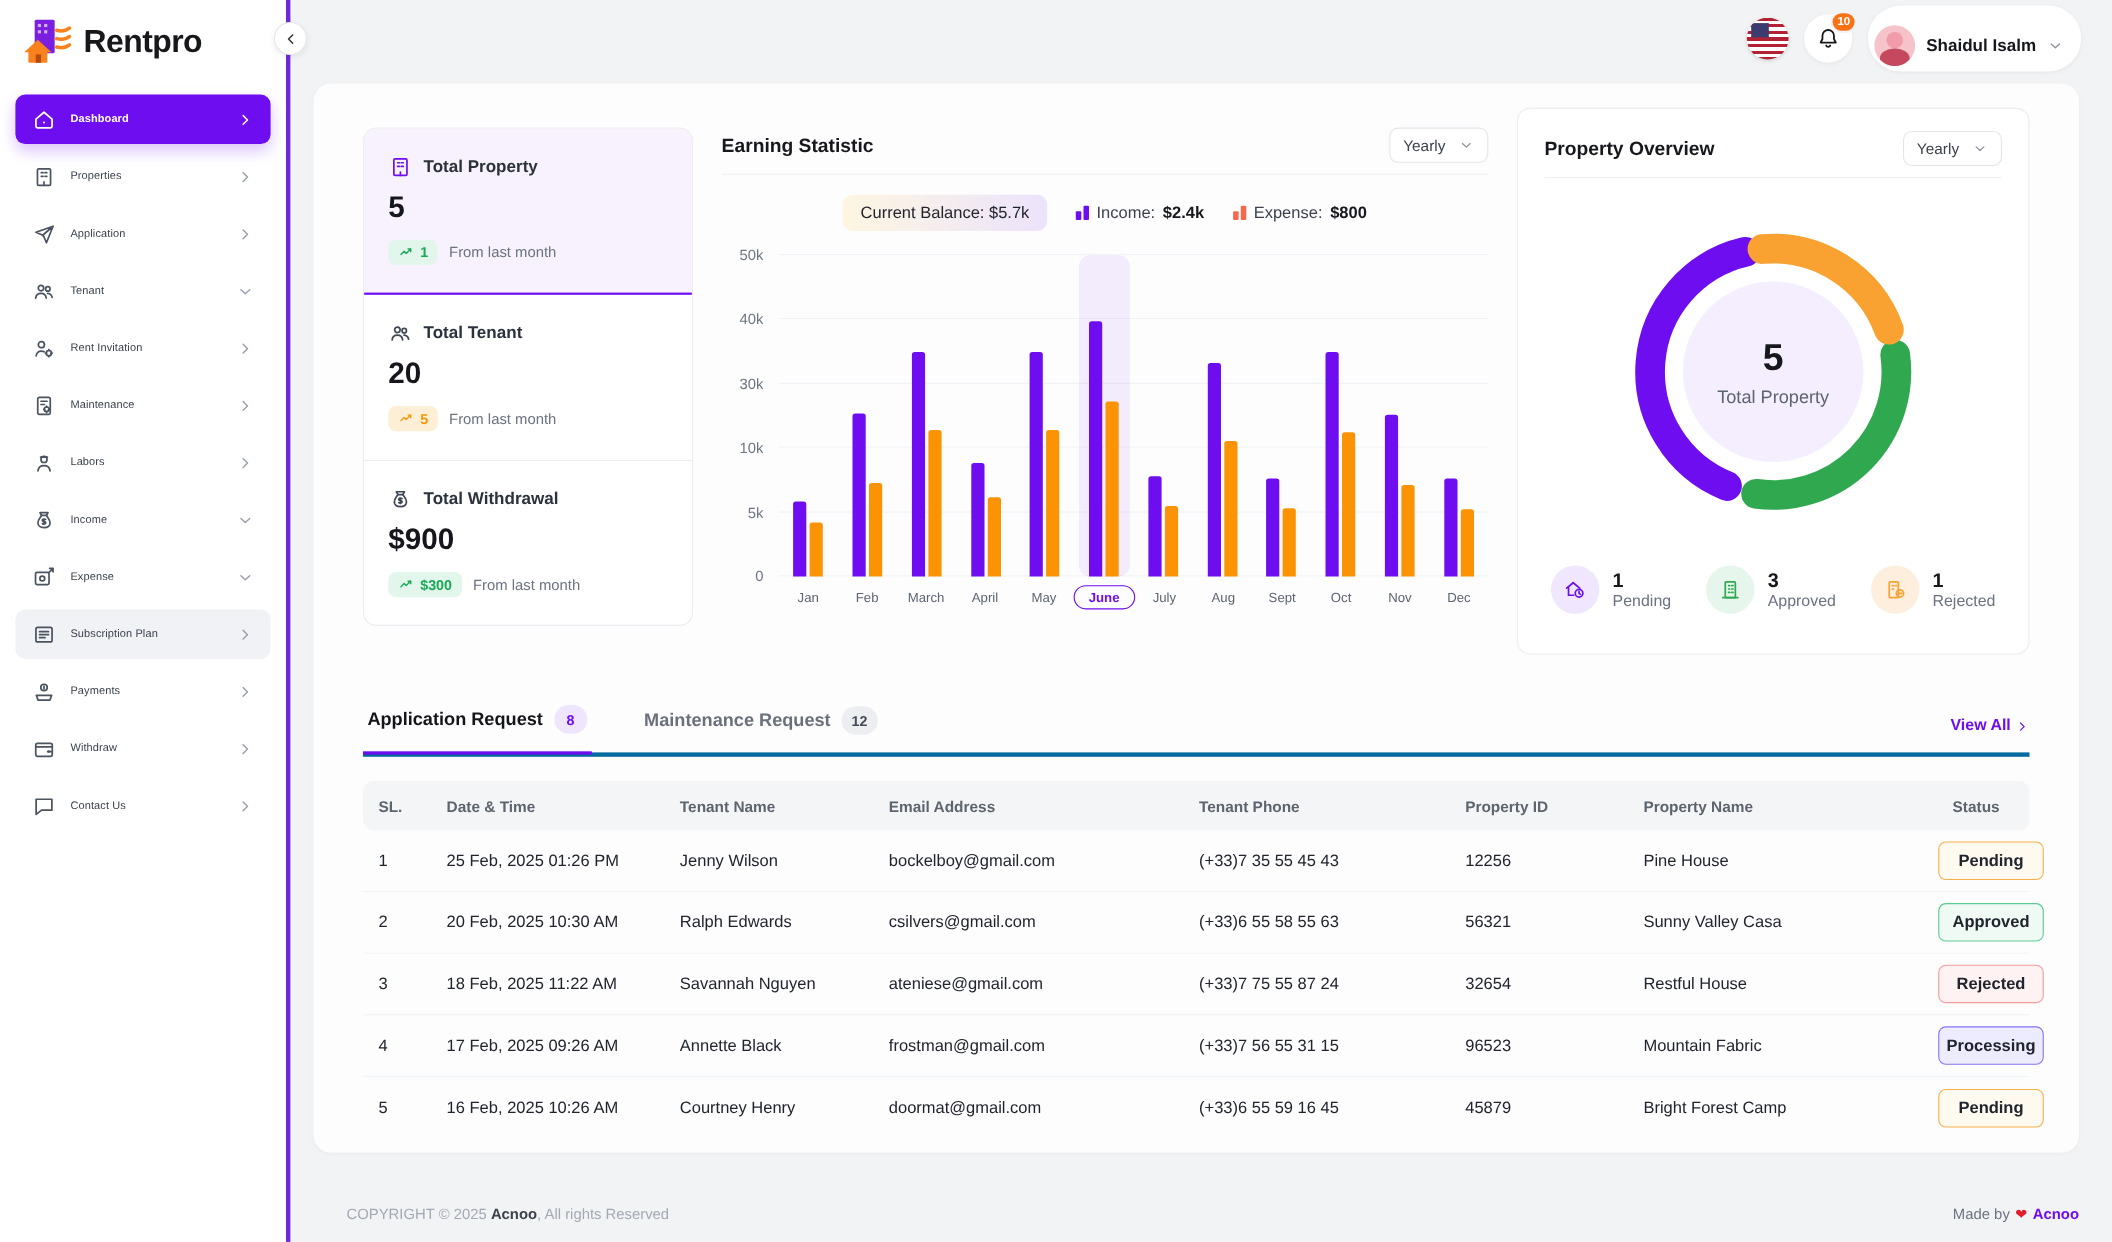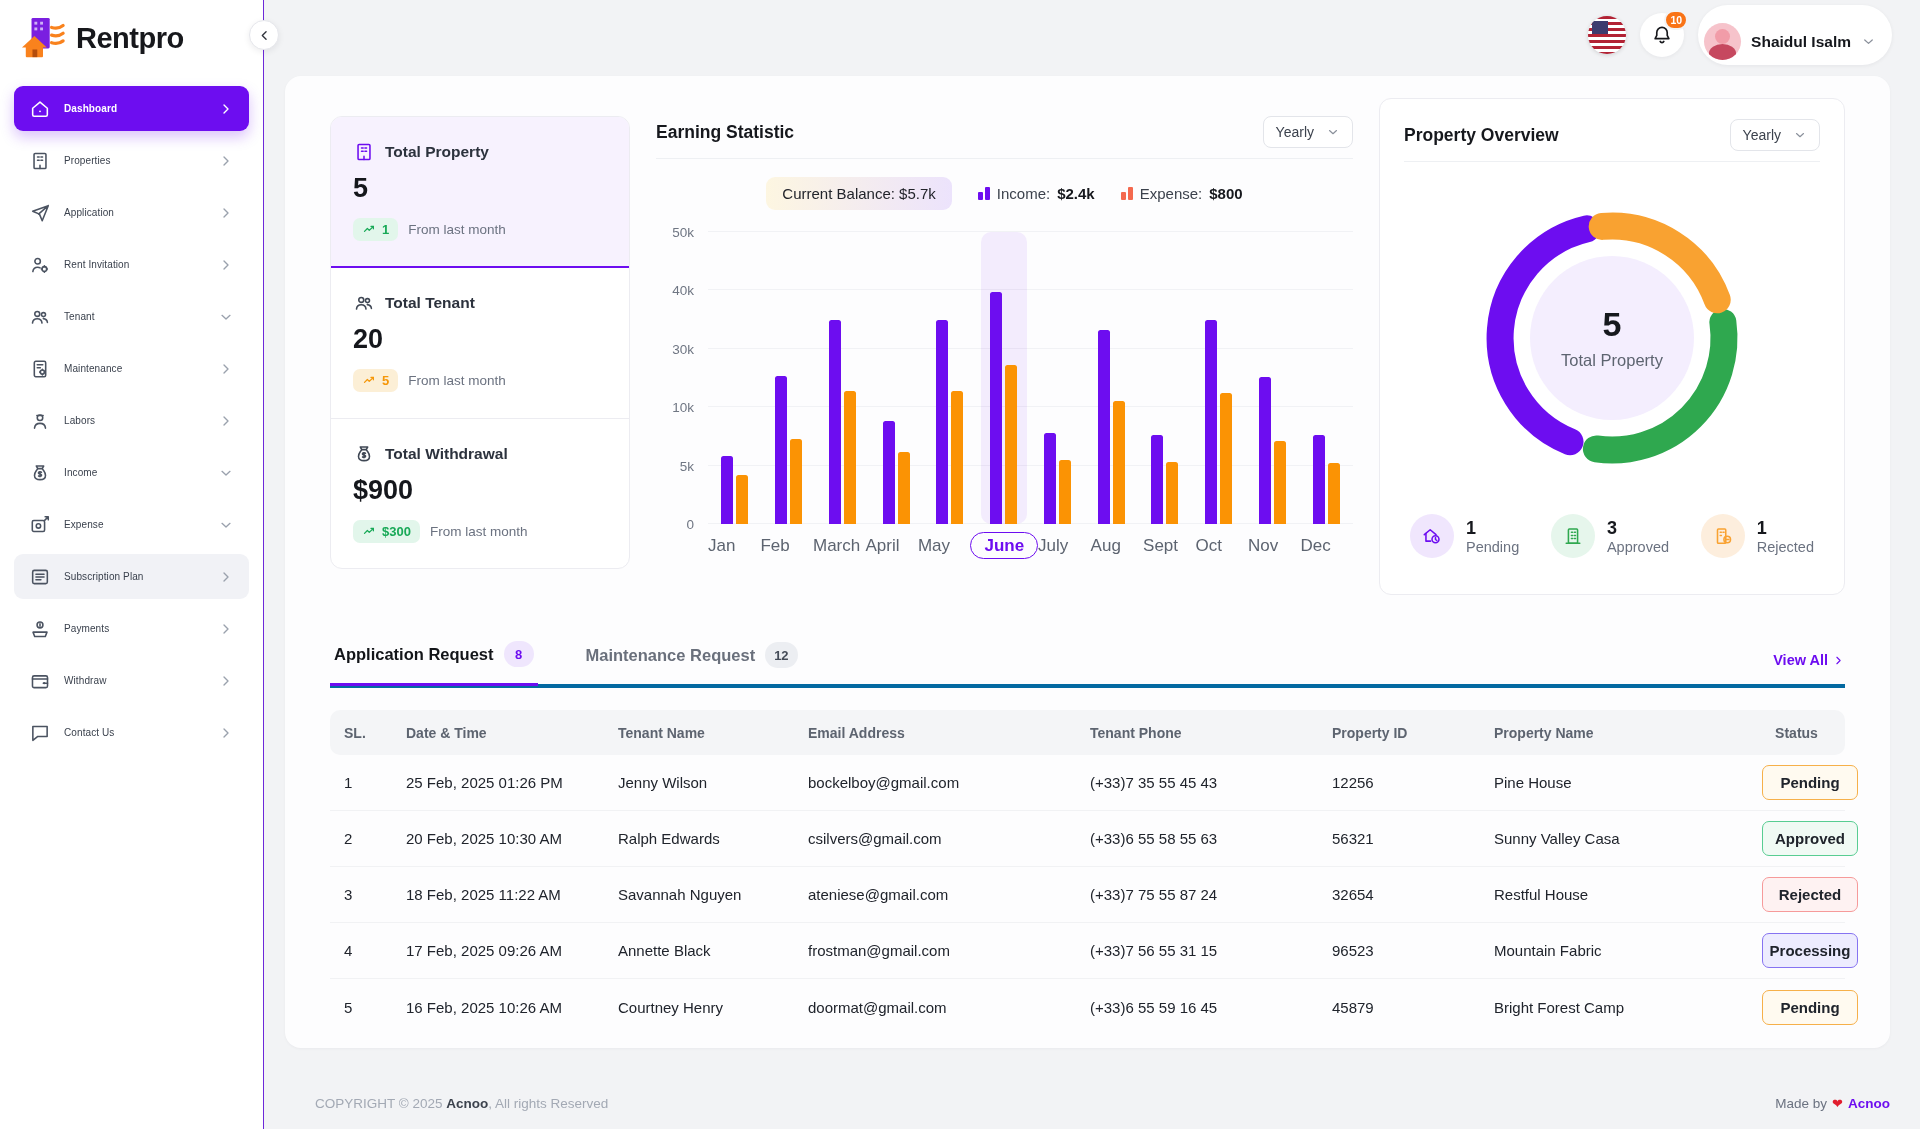--- a/index.html
+++ b/index.html
@@ -7,21 +7,21 @@
   body {
     font-family:"Liberation Sans", sans-serif;
     background:#f2f3f5;
     color:#1f2430;
     overflow:hidden;
     position:relative;
   }
   
   .sidebar {
     position:absolute; left:0; top:0; bottom:0; width:264px;
-    background:#ffffff; border-right:1px solid #6d28d9; z-index:5;
+    background:#ffffff; border-right:4px solid #6d28d9; z-index:5;
   }
   .logo-row { display:flex; align-items:center; gap:10px; padding:16px 20px 14px 20px; }
   .logo-mark { width:46px; height:44px; flex:0 0 auto; }
   .logo-text { font-size:29px; font-weight:800; letter-spacing:-0.5px; color:#17181c; }
   .menu { padding:12px 14px; display:flex; flex-direction:column; gap:7px; }
   .side-item {
     display:flex; align-items:center; gap:13px; height:45px; padding:0 15px;
     border-radius:9px; color:#3a414d; cursor:pointer;
   }
   .side-item .si-icon { width:22px; height:22px; color:#4b5361; display:flex; }
@@ -106,21 +106,21 @@
   .y-axis span { position:absolute; right:14px; transform:translateY(-50%); font-size:13.5px; color:#6f7683; }
   .plot { position:relative; flex:1; height:292px; }
   .gridline { position:absolute; left:0; right:0; height:1px; background:#f1f2f5; }
   .cols { position:absolute; inset:0; display:flex; }
   .col { flex:1; position:relative; display:flex; align-items:flex-end; justify-content:center; }
   .col .band { position:absolute; top:0; bottom:0; left:50%; transform:translateX(-50%); width:46px;
     background:rgba(109,13,240,.07); border-radius:10px; }
   .bars { position:relative; display:flex; align-items:flex-end; gap:3px; height:100%; }
   .bar { width:12px; border-radius:2.5px 2.5px 0 0; }
   .x-axis { display:flex; margin-left:52px; margin-top:12px; }
-  .x-axis span { flex:1; font-size:17px; color:#5d6470; }
+  .x-axis span { flex:1; text-align:center; font-size:12px; color:#5d6470; }
   .x-axis span.hl { color:#6d0df0; font-weight:600; position:relative; }
   .x-axis span.hl i { font-style:normal; border:1.5px solid #6d0df0; border-radius:999px; padding:3px 13px; }
   
   .po-card { width:466px; flex:0 0 auto; border:1px solid #ececf1; border-radius:12px; background:#fff;
     margin-top:-18px; height:497px; padding:20px 24px 0 24px; }
   .po-body { display:flex; justify-content:center; padding-top:26px; }
   .po-legend { display:flex; justify-content:space-between; padding:26px 6px 0 6px; }
   .po-leg-item { display:flex; align-items:center; gap:12px; }
   .po-ico { width:44px; height:44px; border-radius:50%; display:flex; align-items:center; justify-content:center; }
   .po-ico svg { width:22px; height:22px; }
@@ -218,45 +218,45 @@
         <span class="si-label">Application</span>
         <span class="si-chev">
           <svg viewBox="0 0 24 24" fill="none" stroke="currentColor" stroke-width="2" stroke-linecap="round" stroke-linejoin="round">
             <path d="m9 6 6 6-6 6"></path>
           </svg>
         </span>
       </div>
       <div class="side-item">
         <span class="si-icon">
           <svg viewBox="0 0 24 24" fill="none" stroke="currentColor" stroke-width="1.7" stroke-linecap="round" stroke-linejoin="round">
+            <circle cx="9" cy="8.6" r="2.7"></circle>
+            <circle cx="15.8" cy="9.4" r="2.2"></circle>
+            <path d="M3.8 18.6c.3-3 2.4-4.7 5.2-4.7s4.9 1.7 5.2 4.7M15.6 13.8c2.4.2 4.1 1.6 4.5 4.1"></path>
+          </svg>
+        </span>
+        <span class="si-label">Tenant</span>
+        <span class="si-chev">
+          <svg viewBox="0 0 24 24" fill="none" stroke="currentColor" stroke-width="2" stroke-linecap="round" stroke-linejoin="round">
+            <path d="m6 9.5 6 5.5 6-5.5"></path>
+          </svg>
+        </span>
+      </div>
+      <div class="side-item">
+        <span class="si-icon">
+          <svg viewBox="0 0 24 24" fill="none" stroke="currentColor" stroke-width="1.7" stroke-linecap="round" stroke-linejoin="round">
             <circle cx="9.4" cy="8" r="3"></circle>
             <path d="M4.2 19.2c.4-3 2.6-4.8 5.2-4.8 1 0 1.9.2 2.7.7"></path>
             <circle cx="16.8" cy="16.4" r="2.6"></circle>
             <path d="M16.8 12.8v1M16.8 19v1M13.5 16.4h1M19 16.4h1"></path>
           </svg>
         </span>
         <span class="si-label">Rent Invitation</span>
         <span class="si-chev">
           <svg viewBox="0 0 24 24" fill="none" stroke="currentColor" stroke-width="2" stroke-linecap="round" stroke-linejoin="round">
             <path d="m9 6 6 6-6 6"></path>
-          </svg>
-        </span>
-      </div>
-      <div class="side-item">
-        <span class="si-icon">
-          <svg viewBox="0 0 24 24" fill="none" stroke="currentColor" stroke-width="1.7" stroke-linecap="round" stroke-linejoin="round">
-            <circle cx="9" cy="8.6" r="2.7"></circle>
-            <circle cx="15.8" cy="9.4" r="2.2"></circle>
-            <path d="M3.8 18.6c.3-3 2.4-4.7 5.2-4.7s4.9 1.7 5.2 4.7M15.6 13.8c2.4.2 4.1 1.6 4.5 4.1"></path>
-          </svg>
-        </span>
-        <span class="si-label">Tenant</span>
-        <span class="si-chev">
-          <svg viewBox="0 0 24 24" fill="none" stroke="currentColor" stroke-width="2" stroke-linecap="round" stroke-linejoin="round">
-            <path d="m6 9.5 6 5.5 6-5.5"></path>
           </svg>
         </span>
       </div>
       <div class="side-item">
         <span class="si-icon">
           <svg viewBox="0 0 24 24" fill="none" stroke="currentColor" stroke-width="1.7" stroke-linecap="round" stroke-linejoin="round">
             <rect x="5.8" y="3.6" width="12.4" height="16.8" rx="1.6"></rect>
             <path d="M9 7.4h6M9 10.6h3.4"></path>
             <circle cx="14.6" cy="15.4" r="2.3"></circle>
             <path d="M14.6 12.3v.9M14.6 17.6v.9M11.7 15.4h.9M16.6 15.4h.9"></path>

